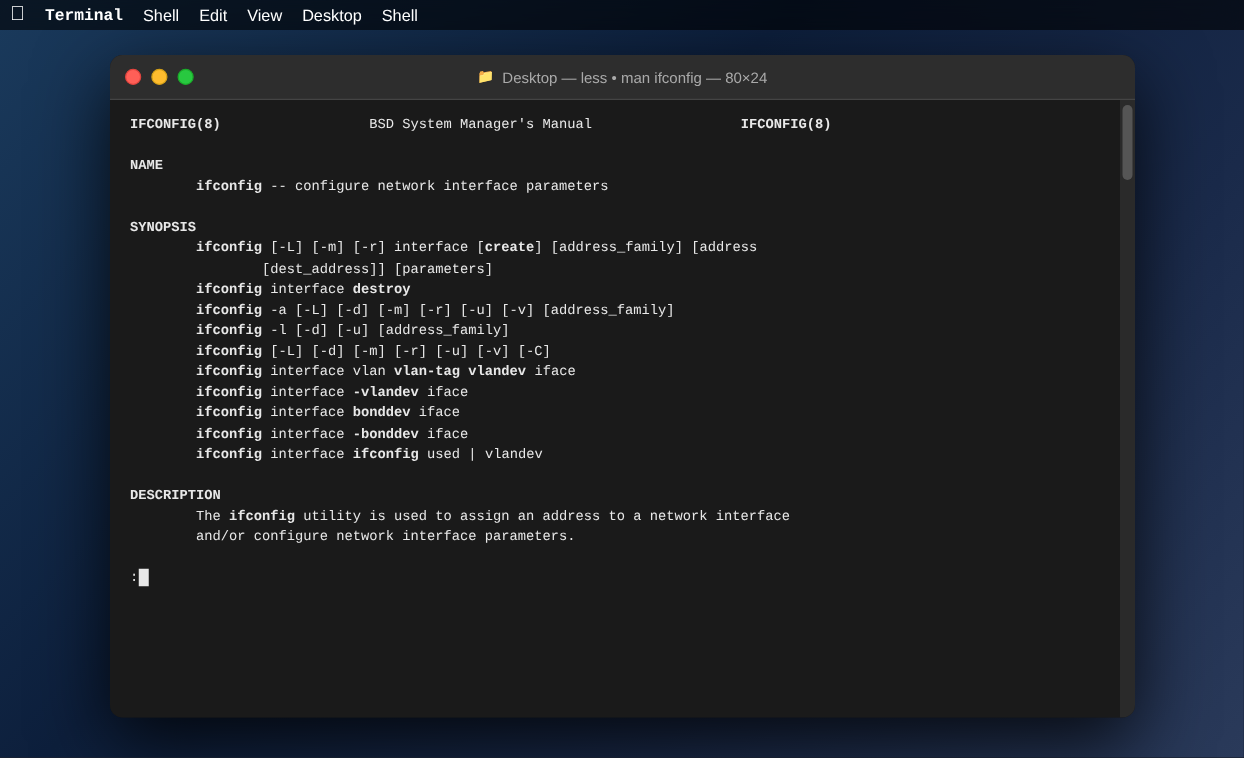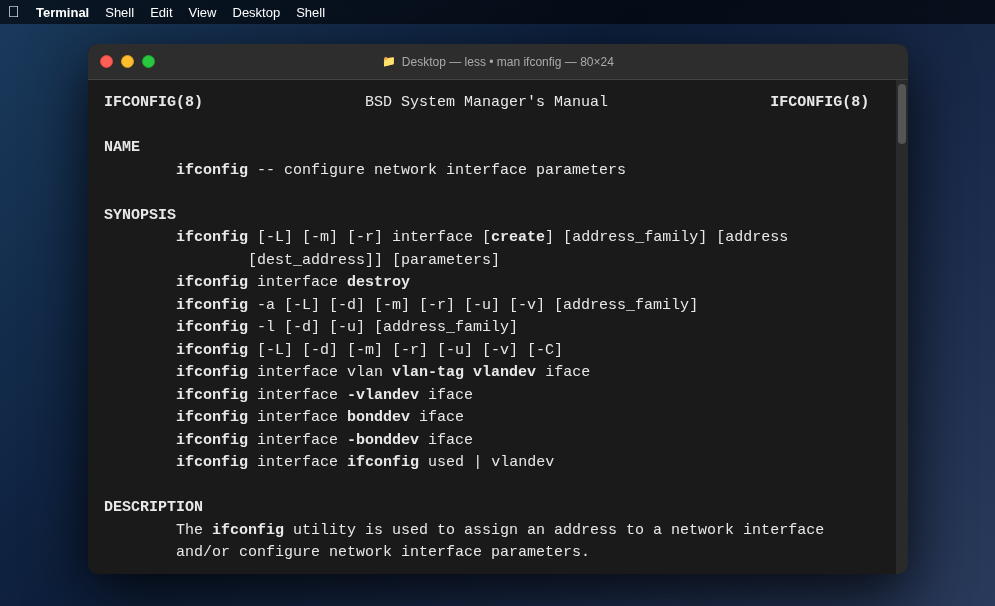--- a/index.html
+++ b/index.html
@@ -109,21 +109,21 @@
       display: flex;
       height: calc(100% - 36px);
     }
 
     
     .terminal-content {
       flex: 1;
       background: #1a1a1a;
       padding: 12px 16px;
       font-family: 'Menlo', 'Monaco', 'Courier New', monospace;
-      font-size: 15px;
+      font-size: 11px;
       color: #e8e8e8;
       overflow: hidden;
       white-space: pre;
       line-height: 1.5;
     }
 
     .scrollbar {
       width: 12px;
       background: #2a2a2a;
       position: relative;
@@ -132,21 +132,21 @@
     .scrollbar-track {
       position: absolute;
       right: 2px;
       top: 4px;
       width: 8px;
       background: #555;
       border-radius: 4px;
       height: 60px;
     }
 
-    .bold { font-weight: bold; }
+    .bold { font-weight: bold; font-family: Liberation Mono, monospace; }
     .underline { }
 
     .section-title {
       font-weight: bold;
     }
 
     .cursor {
       display: inline-block;
       width: 8px;
       height: 14px;

